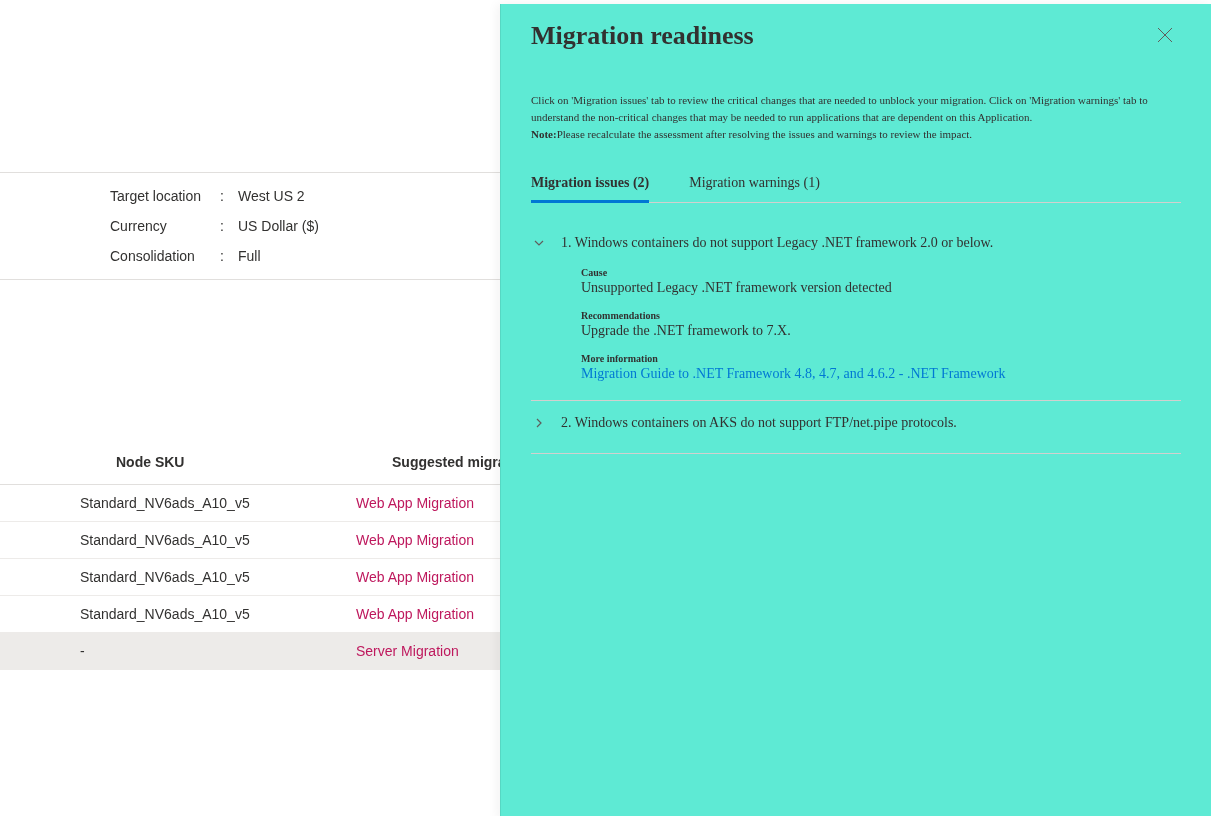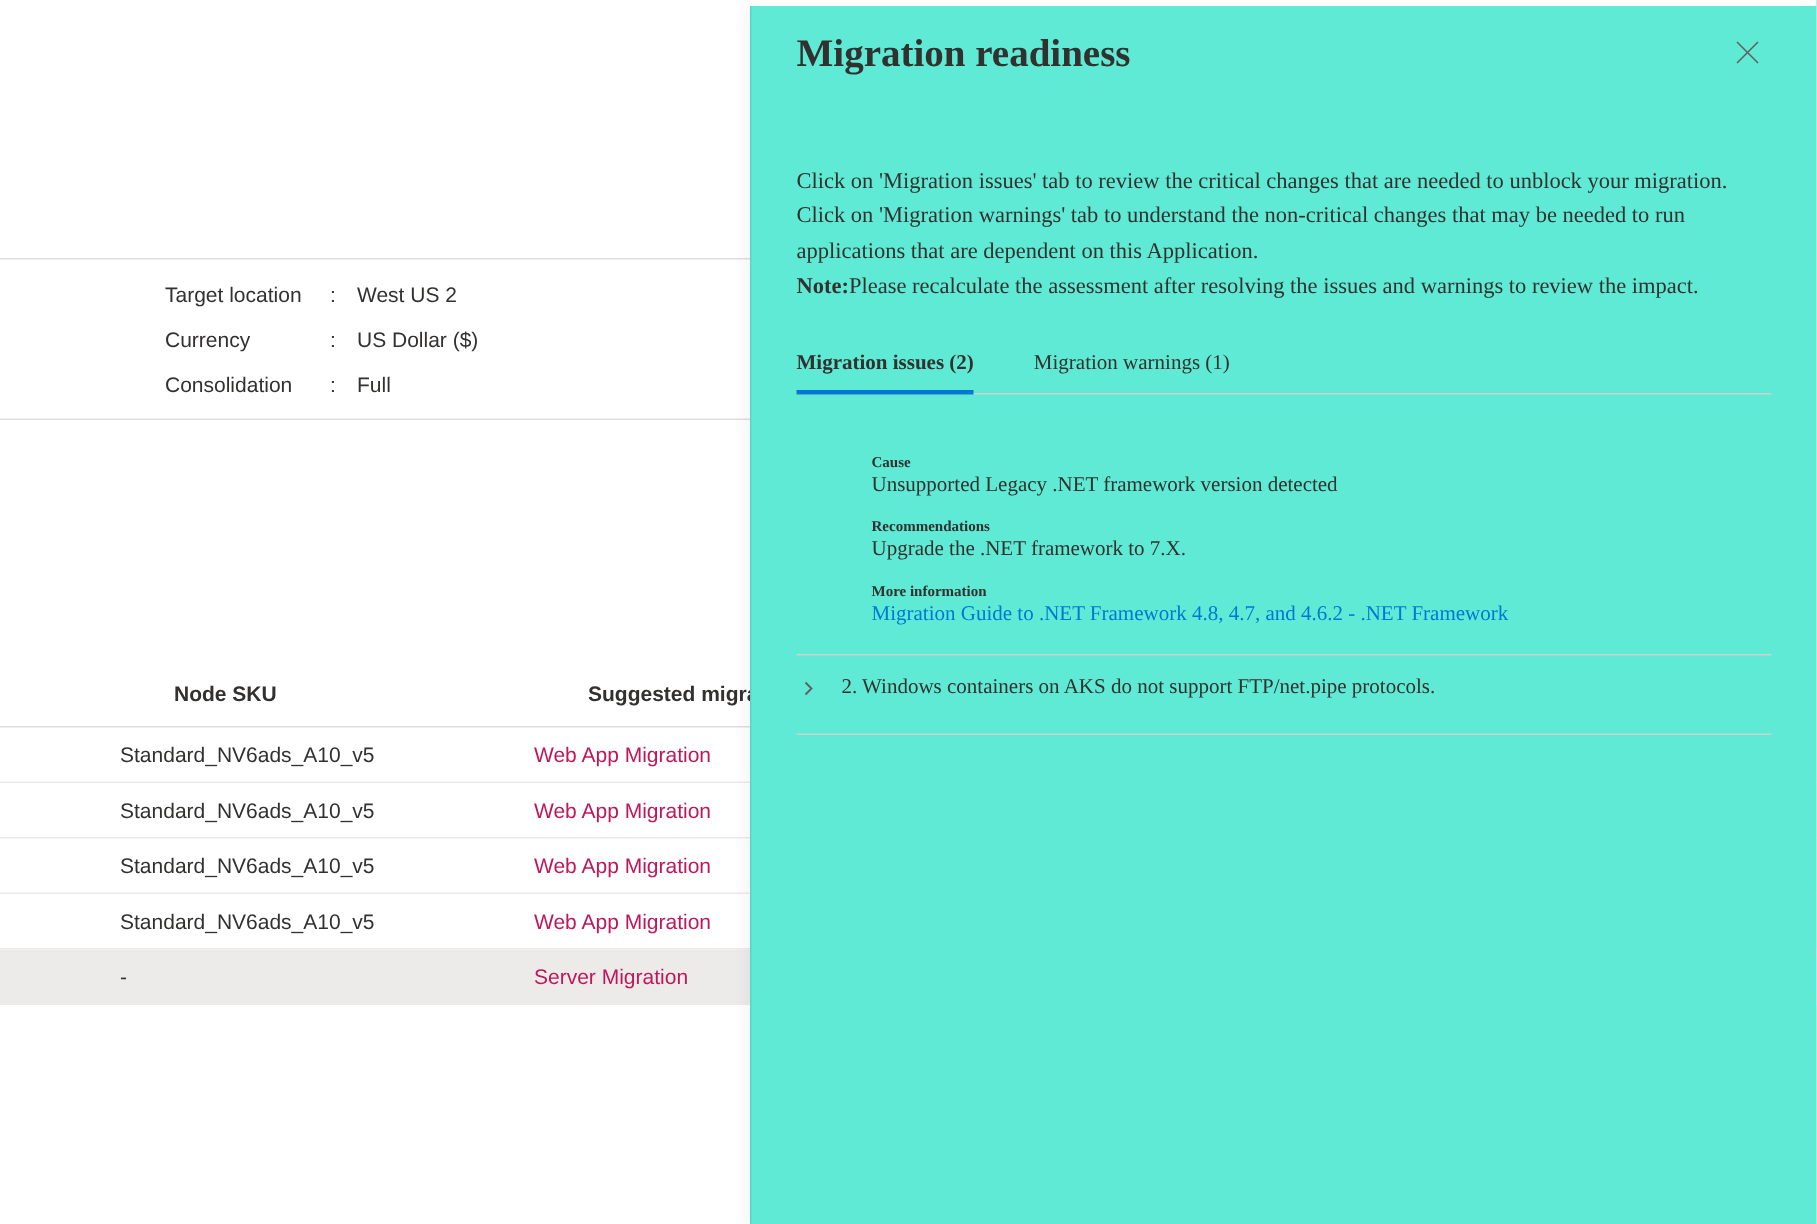--- a/index.html
+++ b/index.html
@@ -99,22 +99,22 @@
     .close-btn {
       width: 32px; height: 32px;
       background: none; border: none;
       display: flex; align-items: center; justify-content: center;
       cursor: pointer;
       color: #605e5c;
     }
     .close-btn svg { width: 16px; height: 16px; }
 
     .panel-desc {
-      margin-top: 58px;
-      font-size: 15px;
+      margin-top: 40px;
+      font-size: 11px;
       line-height: 1.55;
       color: #323130;
     }
     .panel-desc b { font-weight: 600; }
 
     .tabs {
       display: flex;
       gap: 40px;
       margin-top: 32px;
       border-bottom: 1px solid #d2d0ce;
@@ -236,20 +236,28 @@
   </div>
 
   <div class="tabs">
     <div class="tab active">Migration issues (2)</div>
     <div class="tab">Migration warnings (1)</div>
   </div>
 
   <div class="issue-list">
 
     <div class="issue-item">
+      <div class="issue-head">
+        <span class="chevron">
+          <svg viewBox="0 0 12 12" fill="none" stroke="currentColor" stroke-width="1.2">
+              <path d="M2 4 L6 8 L10 4"></path>
+            </svg>
+        </span>
+        <span class="issue-title">1. Windows containers do not support Legacy .NET framework 2.0 or below.</span>
+      </div>
       <div class="issue-body">
         <div class="issue-section">
           <h4>Cause</h4>
           <p>Unsupported Legacy .NET framework version detected</p>
         </div>
         <div class="issue-section">
           <h4>Recommendations</h4>
           <p>Upgrade the .NET framework to 7.X.</p>
         </div>
         <div class="issue-section" style="margin-bottom:0">

